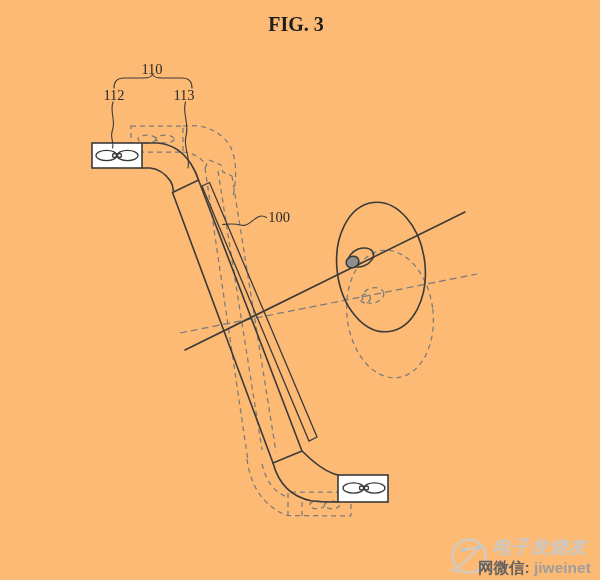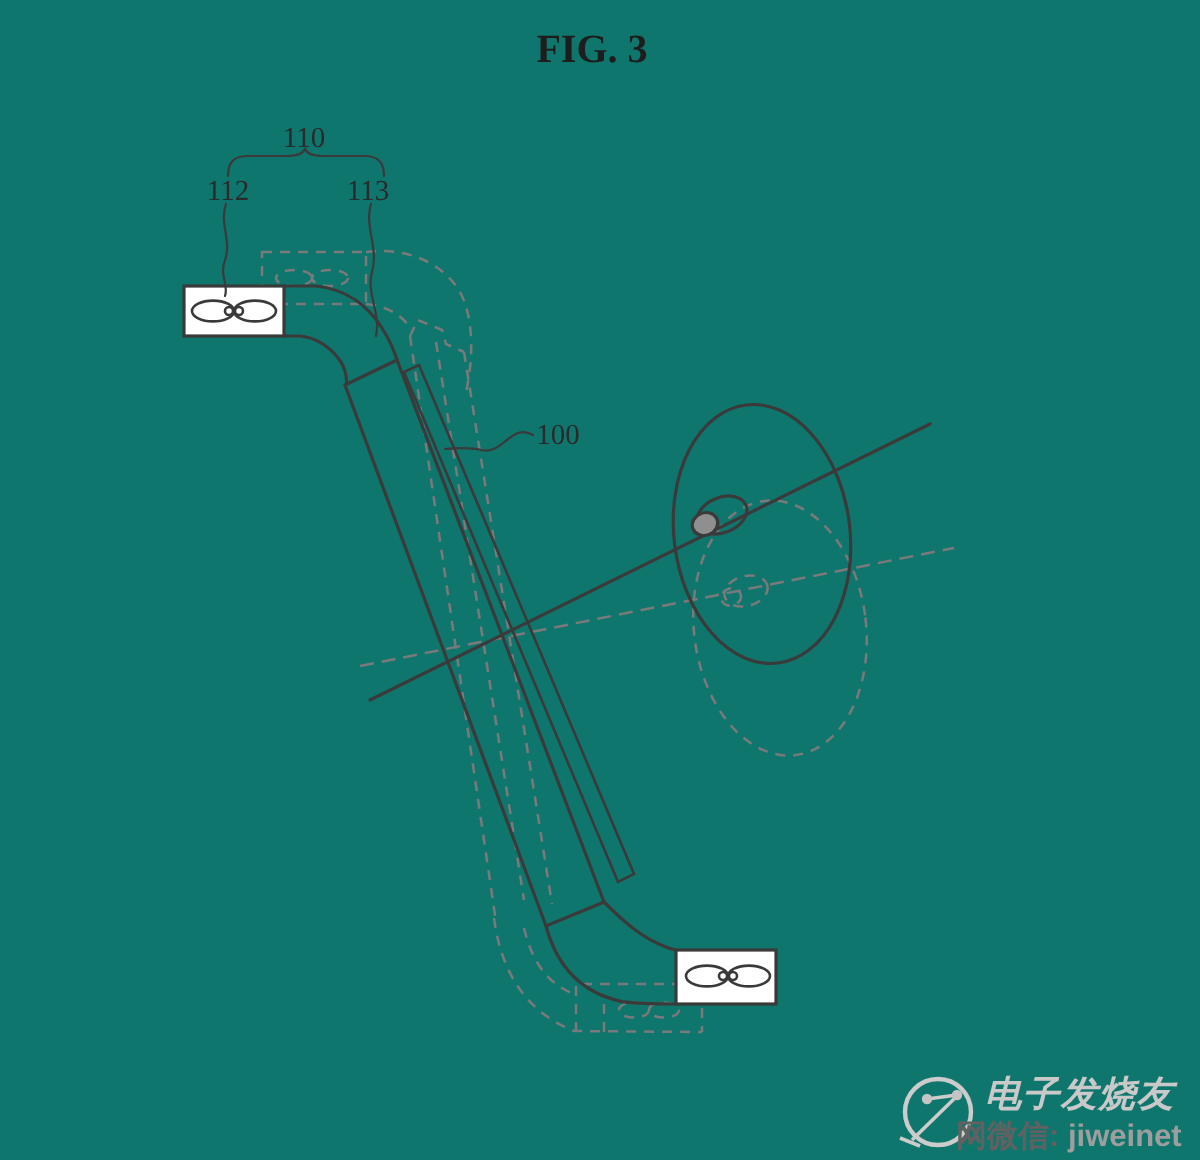--- a/index.html
+++ b/index.html
@@ -1,19 +1,19 @@
 <!DOCTYPE html>
 <html><head>
 <meta charset="utf-8">
 <style>
   html,body{margin:0;padding:0;background:#ffffff;}
   .page{
     position:relative;
     width:600px;height:580px;
-    background:#0f766e;
+    background:#fdba74;
     overflow:hidden;
     font-family:"Liberation Serif", serif;
   }
   svg{display:block;}
   text{font-family:"Liberation Serif", serif;}
   .wm-cjk{font-family:"Liberation Sans", sans-serif;}
 </style>
 </head>
 <body>
 

